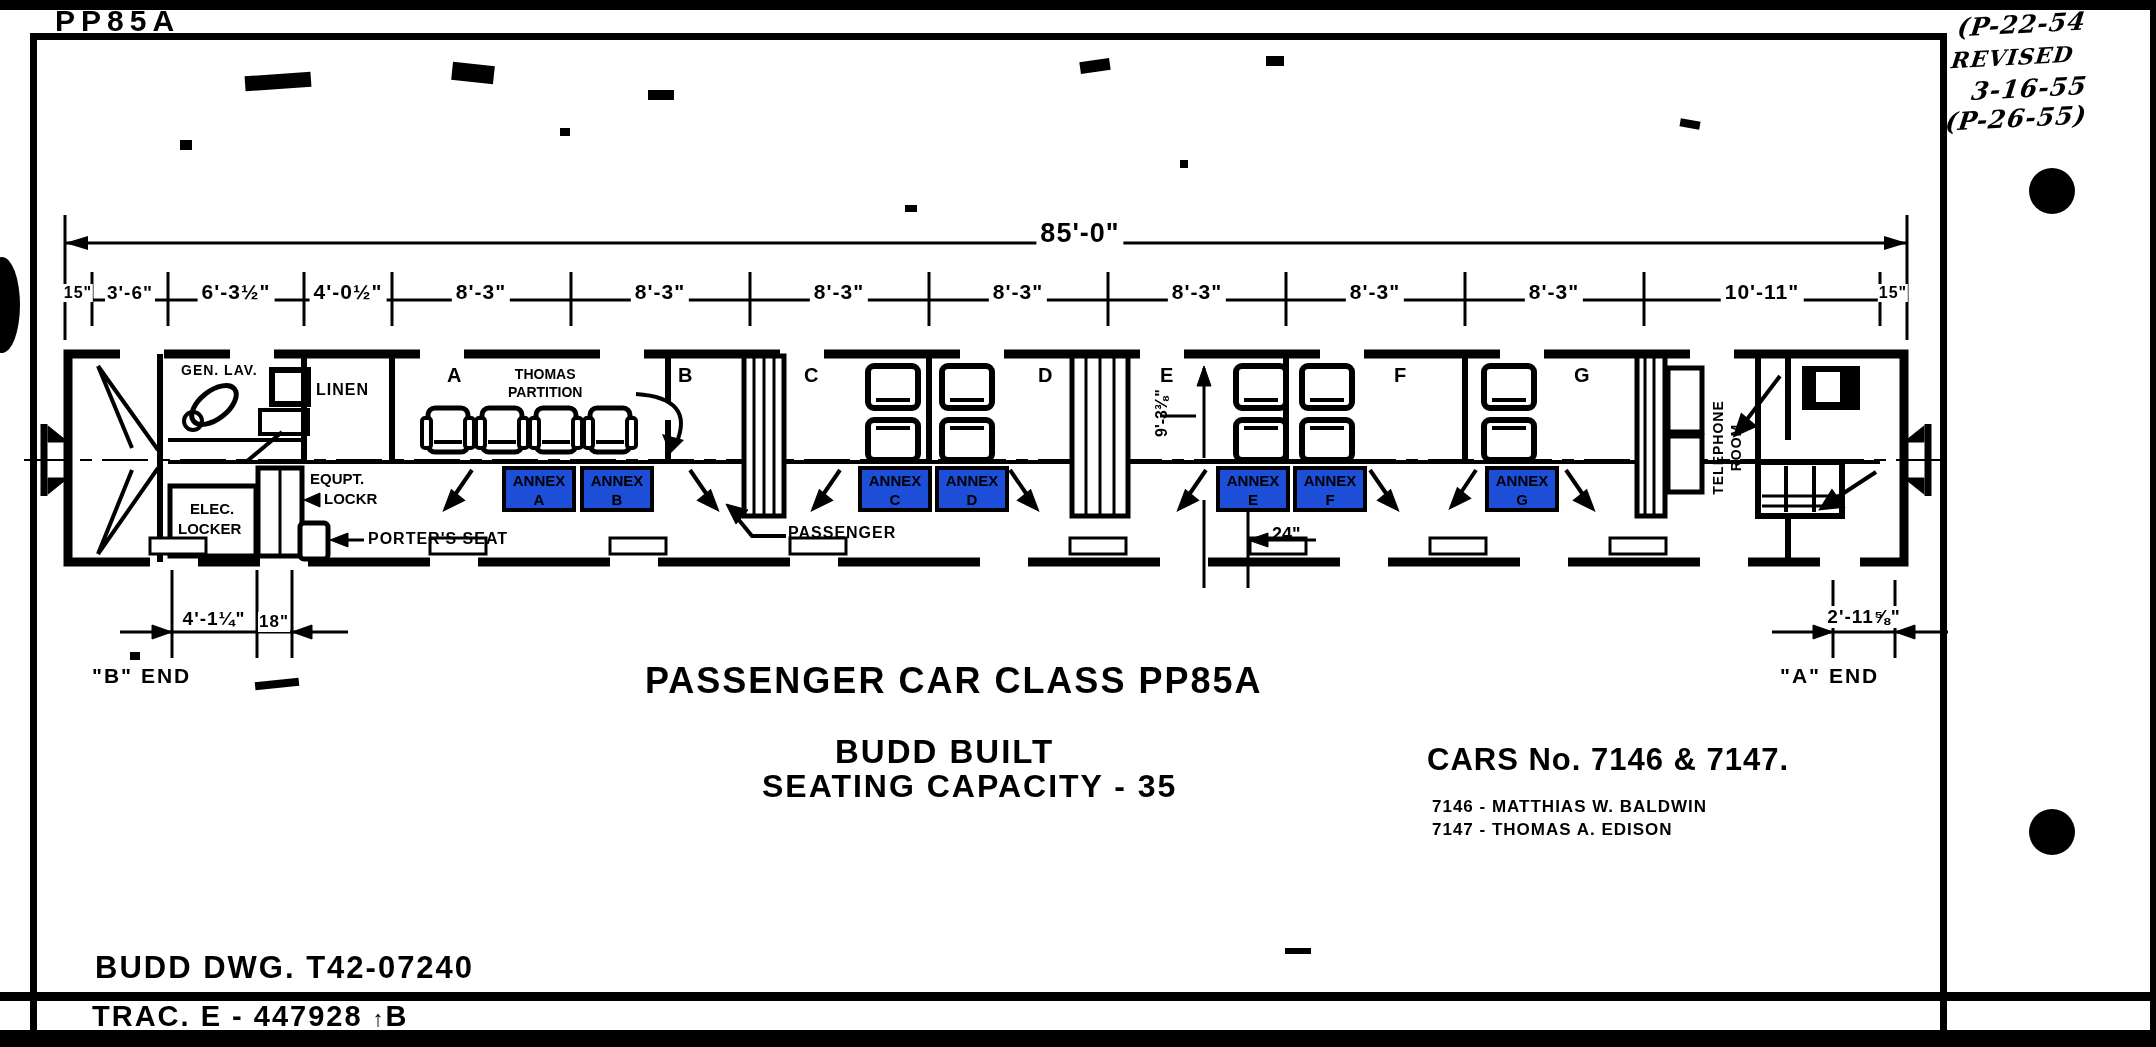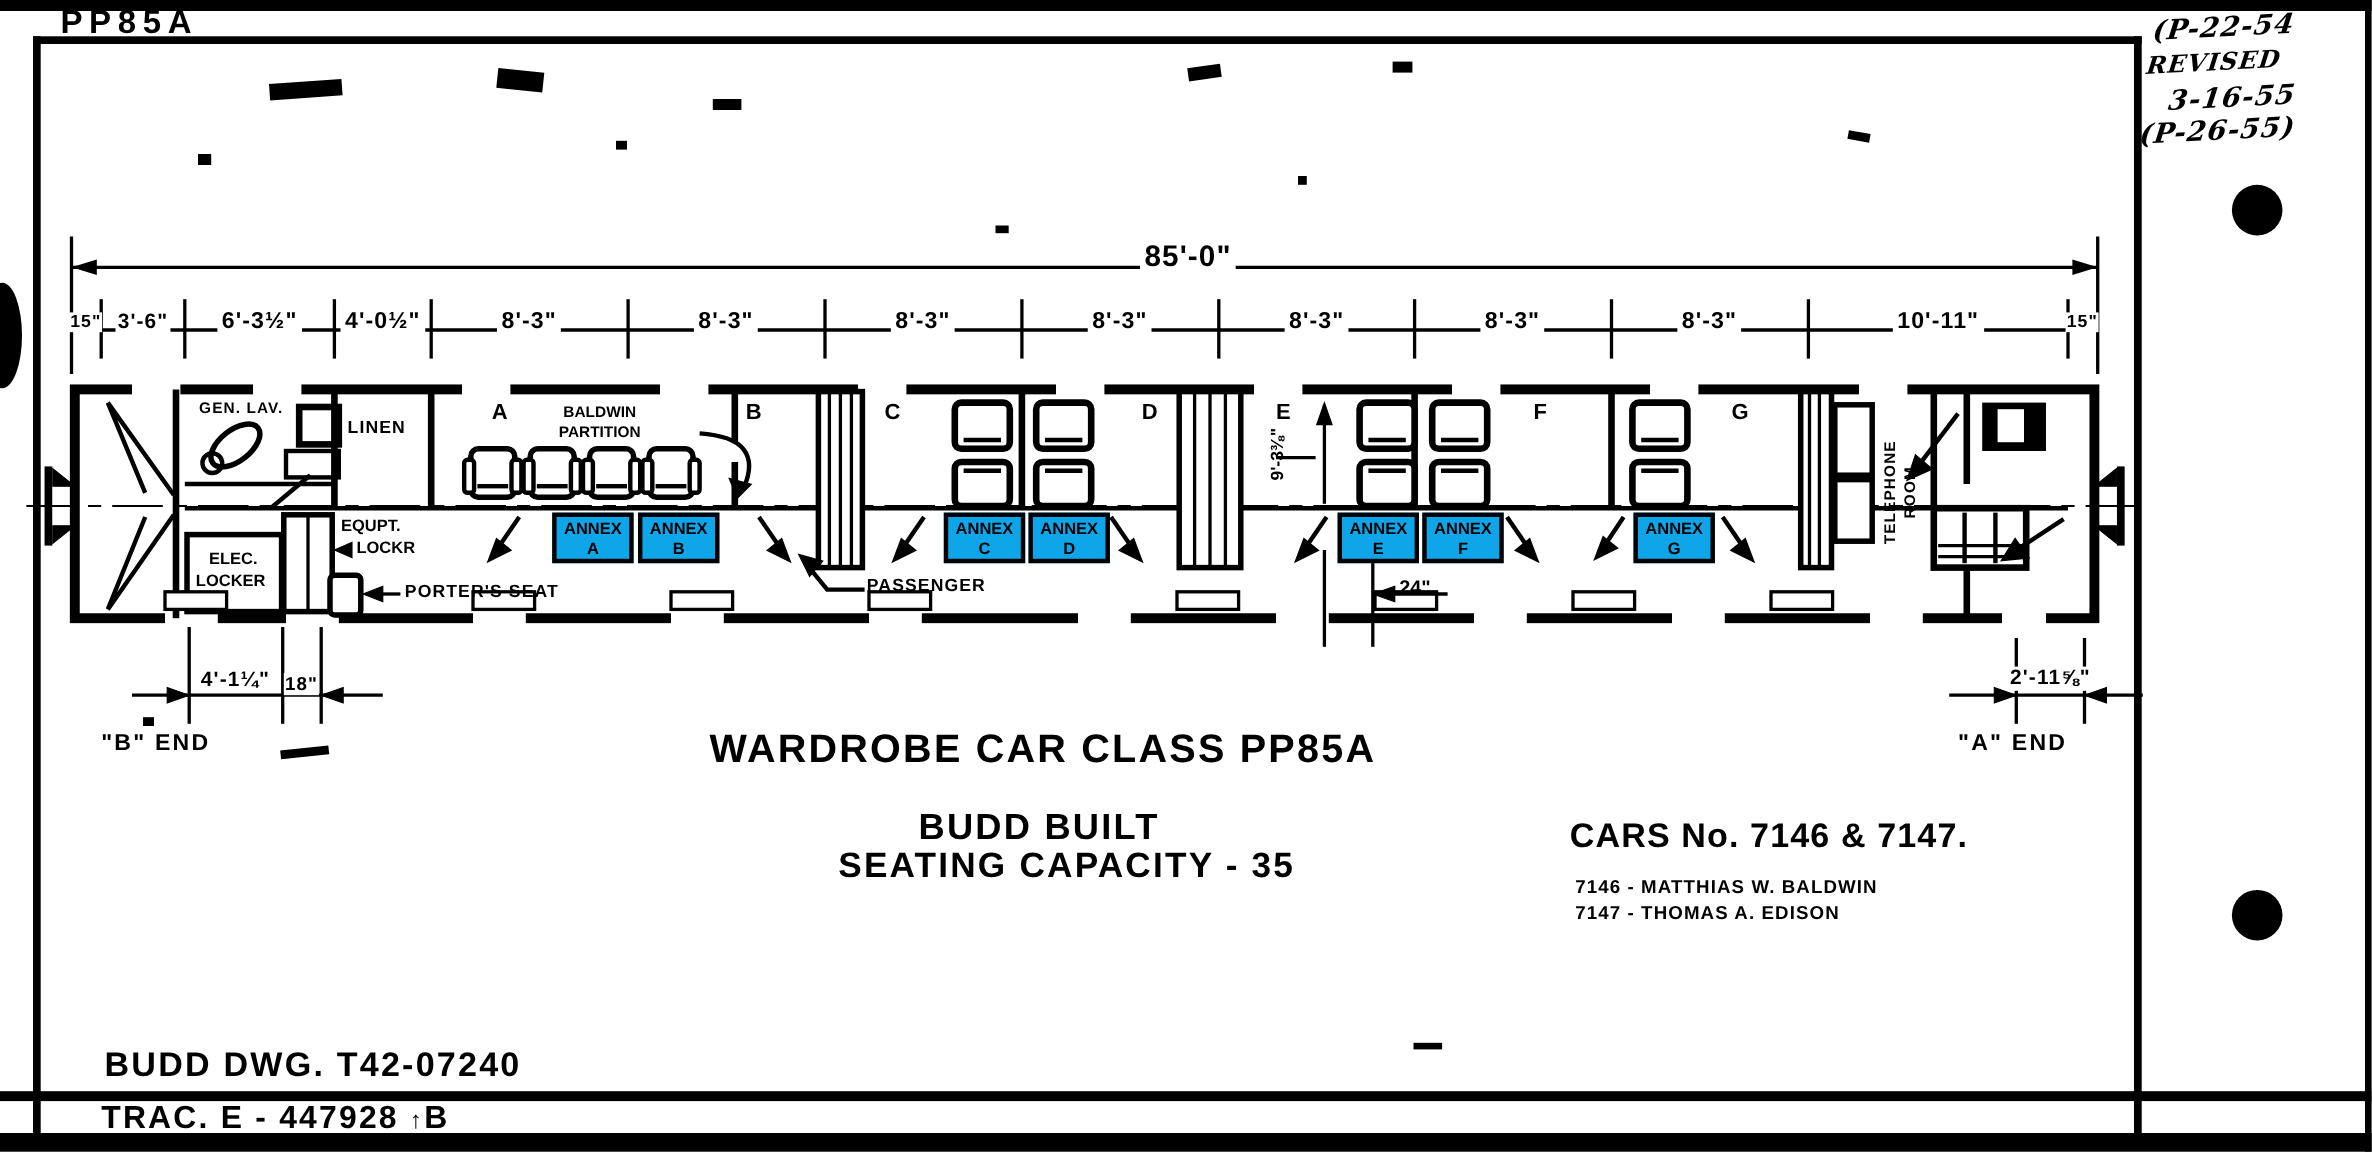--- a/index.html
+++ b/index.html
@@ -6,21 +6,21 @@
   body{width:2156px;height:1047px;position:relative;overflow:hidden;
        font-family:"Liberation Sans",sans-serif;color:#000;}
   #sheet{position:absolute;inset:0;background:#fff;}
   svg{position:absolute;left:0;top:0;z-index:1;}
   .t{position:absolute;z-index:4;font-weight:bold;white-space:nowrap;color:#000;}
   .ctr{transform:translateX(-50%);}
   .dimlbl{background:#fff;padding:0 4px;font-size:21px;letter-spacing:1px;}
   .rot{transform:rotate(-90deg);}
   .hand{font-family:"DejaVu Serif",serif;font-style:italic;font-weight:bold;
         font-size:25px;transform:skewX(-10deg) rotate(-3deg);letter-spacing:1px;}
-  .annex{position:absolute;z-index:4;width:74px;height:46px;background:#0ea5e9;
+  .annex{position:absolute;z-index:4;width:74px;height:46px;background:#1d4ed8;
          border:4px solid #000;text-align:center;font-weight:bold;font-size:15px;
          line-height:1.25;padding-top:2px;box-sizing:border-box;}
   .noise{position:absolute;background:#000;z-index:3;}
   .bar{position:absolute;background:#000;z-index:5;}
   .hole{position:absolute;width:46px;height:46px;border-radius:50%;background:#000;z-index:5;}
   .twoline{text-align:center;line-height:1.25;}
 </style>
 </head>
 <body>
 
@@ -365,21 +365,21 @@
       <div>F</div>
     </div>
 <div class="annex" style="left:1485px;top:466px;">
       <div>ANNEX</div>
       <div>G</div>
     </div>
 
 <div class="t" style="left:181px;top:362px;font-size:14px;letter-spacing:1px;">GEN. LAV.</div>
 <div class="t" style="left:316px;top:381px;font-size:16px;letter-spacing:1px;">LINEN</div>
 <div class="t twoline" style="left:508px;top:366px;font-size:14px;font-weight:bold;">
-  <div>BALDWIN</div>
+  <div>THOMAS</div>
       <div>PARTITION</div>
 </div>
 <div class="t" style="left:310px;top:470px;font-size:15px;">EQUPT.</div>
 <div class="t" style="left:324px;top:490px;font-size:15px;">LOCKR</div>
 <div class="t" style="left:190px;top:500px;font-size:15px;">ELEC.</div>
 <div class="t" style="left:178px;top:520px;font-size:15px;">LOCKER</div>
 <div class="t" style="left:368px;top:530px;font-size:16px;letter-spacing:1px;">PORTER'S SEAT</div>
 <div class="t" style="left:788px;top:524px;font-size:16px;letter-spacing:1px;">PASSENGER</div>
 <div class="t rot" style="left:1138px;top:404px;font-size:16px;">9'-3⅜"</div>
 <div class="t" style="left:1272px;top:524px;font-size:18px;">24"</div>
@@ -387,21 +387,21 @@
   <div>TELEPHONE</div>
       <div>ROOM</div>
 </div>
 
 <div class="t ctr dimlbl" style="left:214px;top:608px;font-size:19px;">4'-1¼"</div>
 <div class="t ctr dimlbl" style="left:274px;top:612px;font-size:17px;padding:0 1px;">18"</div>
 <div class="t ctr dimlbl" style="left:1864px;top:606px;font-size:19px;">2'-11⅝"</div>
 <div class="t" style="left:92px;top:664px;font-size:21px;letter-spacing:2px;">"B" END</div>
 <div class="t" style="left:1780px;top:664px;font-size:21px;letter-spacing:2px;">"A" END</div>
 
-<div class="t" style="left:645px;top:660px;font-size:36px;letter-spacing:2px;">WARDROBE CAR CLASS PP85A</div>
+<div class="t" style="left:645px;top:660px;font-size:36px;letter-spacing:2px;">PASSENGER CAR CLASS PP85A</div>
 <div class="t" style="left:835px;top:733px;font-size:33px;letter-spacing:2px;">BUDD BUILT</div>
 <div class="t" style="left:762px;top:768px;font-size:32px;letter-spacing:2px;">SEATING CAPACITY - 35</div>
 
 <div class="t" style="left:1427px;top:742px;font-size:31px;letter-spacing:1px;">CARS No. 7146 &amp; 7147.</div>
 <div class="t" style="left:1432px;top:797px;font-size:17px;letter-spacing:1px;">7146 -  MATTHIAS W. BALDWIN</div>
 <div class="t" style="left:1432px;top:820px;font-size:17px;letter-spacing:1px;">7147 -  THOMAS A. EDISON</div>
 
 <div class="t" style="left:95px;top:950px;font-size:31px;letter-spacing:2px;">BUDD DWG.  T42-07240</div>
 <div class="t" style="left:92px;top:1000px;font-size:29px;letter-spacing:2px;">
   <span>TRAC.  E - 447928</span>

